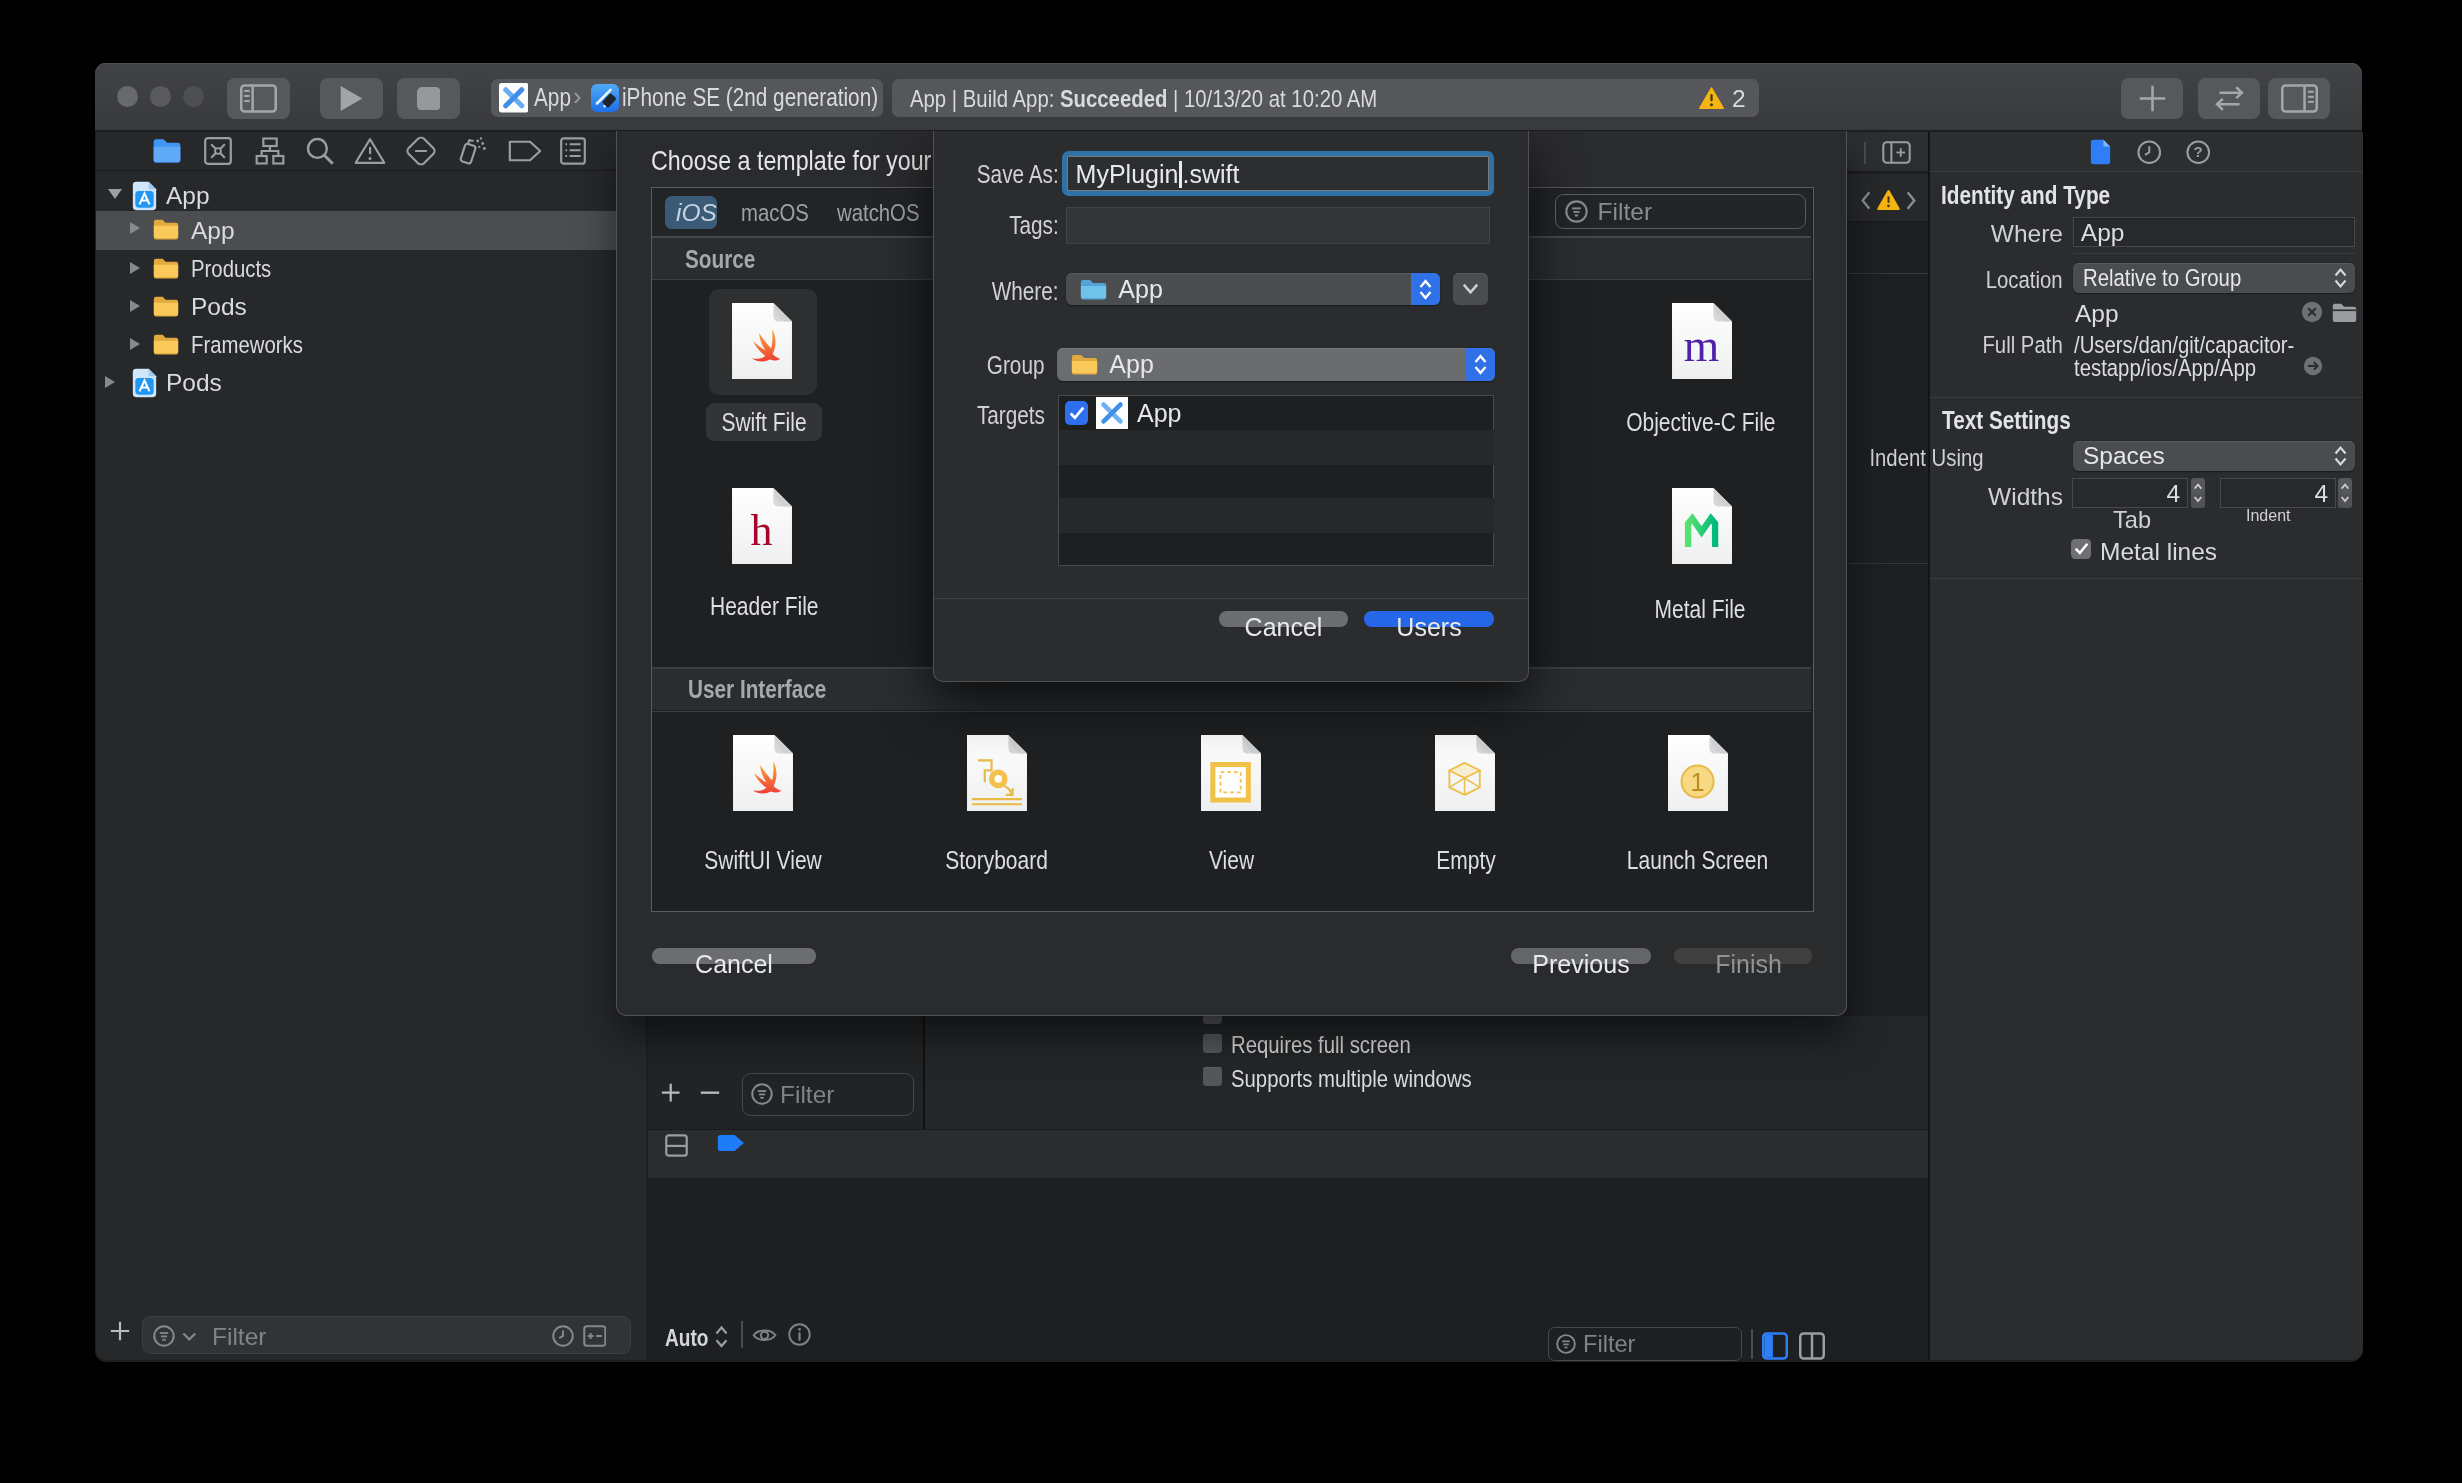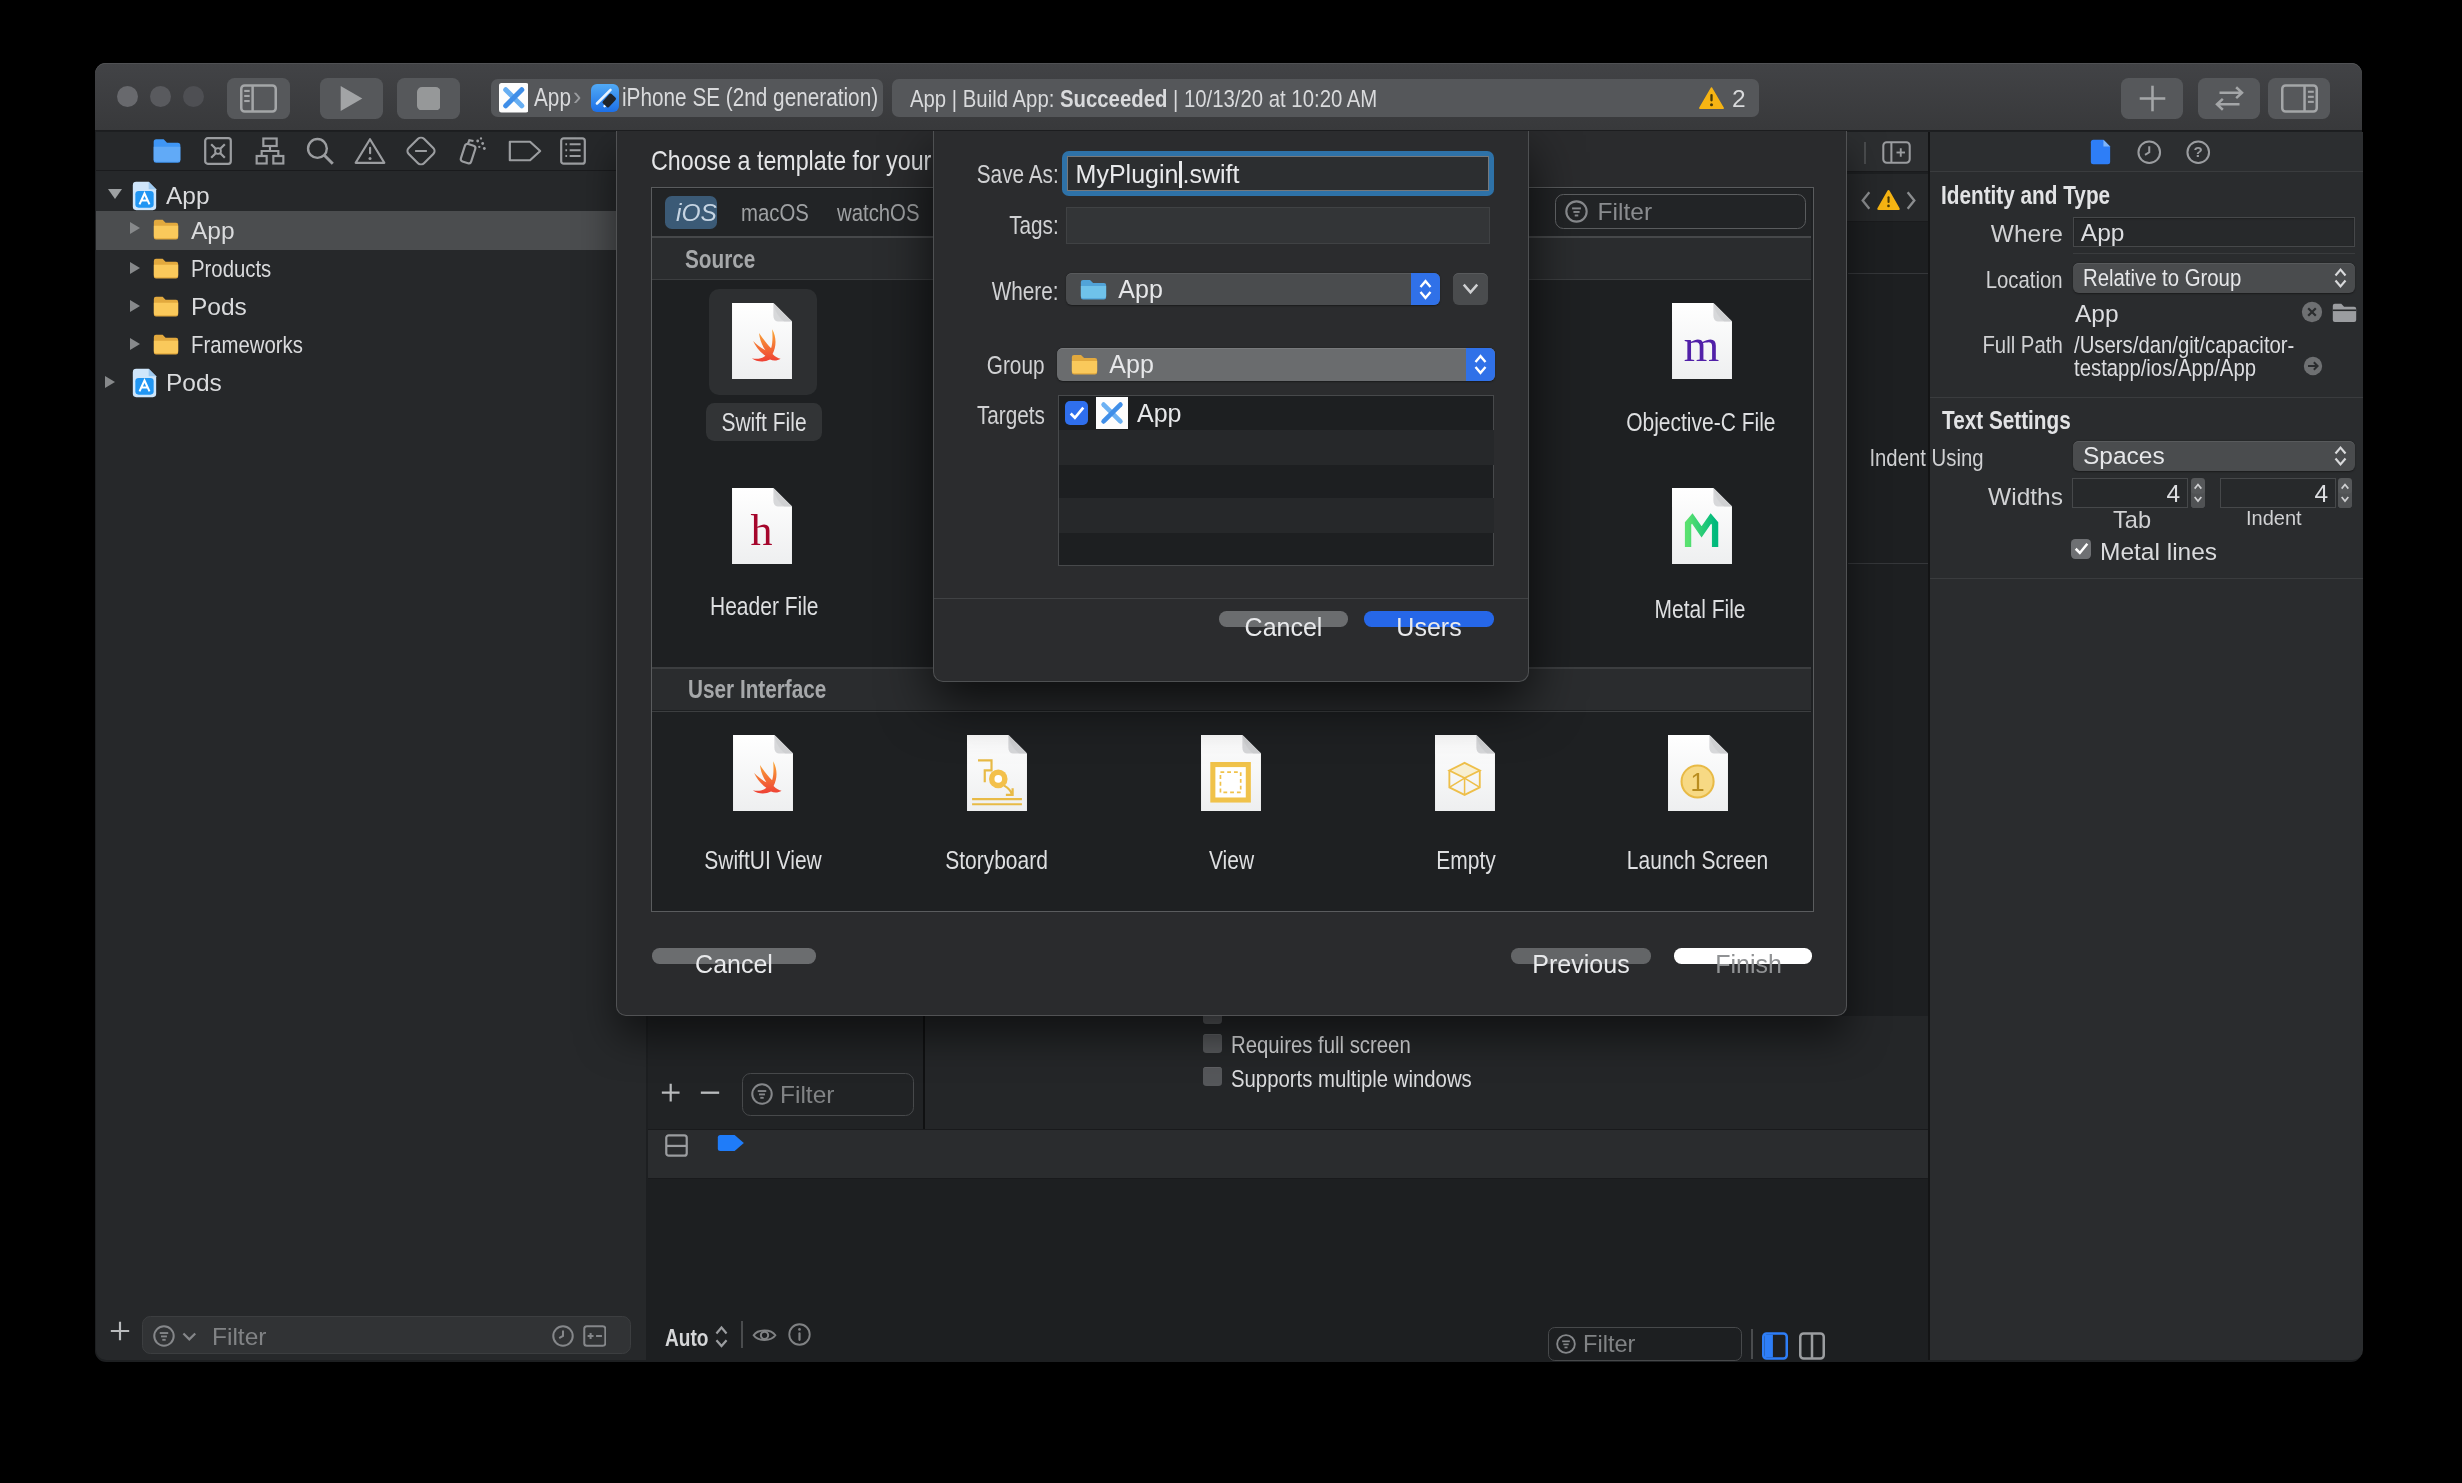--- a/index.html
+++ b/index.html
@@ -429,21 +429,21 @@
 </div>
 <div class="abs" style="left:2220px;top:478px;width:116px;height:29.5px;background:#27292b;border:0.8px solid #46484a;">
   <span class="abs" style="right:6.8px;top:0.8px;color:#dcdde0;font-size:24.5px;">4</span>
 </div>
 <div class="abs" style="left:2338px;top:478px;width:13.5px;height:30px;background:#56585a;border-radius:3.4px;box-shadow:inset 0 -14.3px 0 #505254;">
   <svg class="abs" style="left:1.7px;top:3.4px" width="10" height="23.6" viewBox="0 0 12 28">
     <path d="M2,9 L6,4 L10,9 M2,19 L6,24 L10,19" fill="none" stroke="#cfd0d2" stroke-width="2"></path>
   </svg>
 </div>
 <span class="abs" style="left:2113px;top:507px;color:#d0d1d3;font-size:23.6px;">Tab</span>
-<span class="abs" style="left:2246px;top:507px;color:#d0d1d3;font-size:20px;">Indent</span>
+<span class="abs" style="left:2246px;top:507px;color:#d0d1d3;font-size:16px;">Indent</span>
 <div class="abs" style="left:2071px;top:539px;width:20px;height:20px;background:#6e7073;border-radius:4.2px;">
   <svg class="abs" style="left:2.5px;top:3.4px" width="15" height="13.5" viewBox="0 0 18 16">
     <path d="M2,8 L7,13 L16,2" fill="none" stroke="#fff" stroke-width="3"></path>
   </svg>
 </div>
 <span class="abs" style="left:2100px;top:538px;color:#dadbdd;font-size:24.5px;">Metal lines</span>
 <div class="hsep" style="left:1930px;top:578px;width:433px;background:#3a3c3e;"></div>
 
 <svg width="0" height="0" style="position:absolute">
   <defs>
@@ -573,21 +573,21 @@
   <path d="M0,0 H49 L71,22 V90 H0 Z" fill="url(#gdoc)"></path>
   <path d="M49,0 L71,22 L56,22 C51,22 49,19 49,15 Z" fill="#d7d8da"></path>
   <path d="M49,0 C51,9 54,16 62,22 L71,22 Z" fill="#c9cacc" opacity=".55"></path>
   <circle cx="35" cy="55" r="19" fill="#f7d984" stroke="#e8ba46" stroke-width="2.4"></circle>
   <text x="35" y="66" text-anchor="middle" font-family="Liberation Sans" font-size="30" fill="#b98d1f">1</text>
 </svg>
 <div class="gridlabel" style="left:1613px;top:846px;width:169px;">Launch Screen</div>
 
 <div class="btn" style="left:652px;top:948px;width:164px;background:#6b6d6f;">Cancel</div>
 <div class="btn" style="left:1511px;top:948px;width:140px;background:#636567;">Previous</div>
-<div class="btn" style="left:1674px;top:948px;width:138px;background:#ffffff;color:#909294;padding-left:11px;">Finish</div>
+<div class="btn" style="left:1674px;top:948px;width:138px;background:#404040;color:#909294;padding-left:11px;">Finish</div>
 
 <div class="dialog"></div>
 <span class="lbl" style="left:890px;top:160px;width:169px;font-size:25px;"><span class="sxr">Save As:</span></span>
 <div class="abs" style="left:1062px;top:151px;width:432px;height:45px;background:#2e72a8;border-radius:6.8px;"></div>
 <div class="abs" style="left:1067px;top:156px;width:422px;height:35px;background:#2c2e30;border:0.8px solid #77797b;">
   <span class="abs" style="left:7.6px;top:2.5px;color:#e8e9eb;font-size:25px;">MyPlugin<span style="display:inline-block;width:2.5px;height:27px;background:#e8e9eb;vertical-align:-5px;margin:0 0.8px;"></span>.swift</span>
 </div>
 <span class="lbl" style="left:890px;top:211px;width:169px;font-size:25px;"><span class="sxr">Tags:</span></span>
 <div class="abs" style="left:1066px;top:207px;width:424px;height:37px;background:#333537;border:0.8px solid #404244;"></div>
 <span class="lbl" style="left:890px;top:277px;width:169px;font-size:25px;"><span class="sxr">Where:</span></span>

